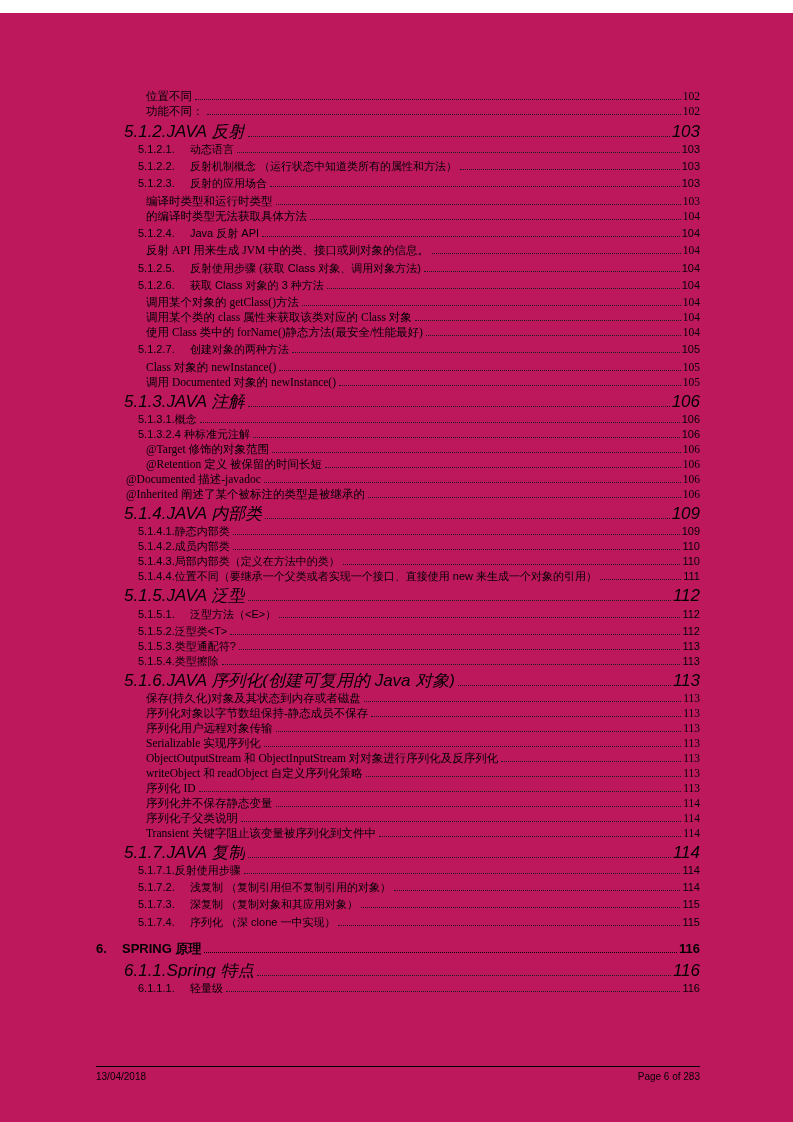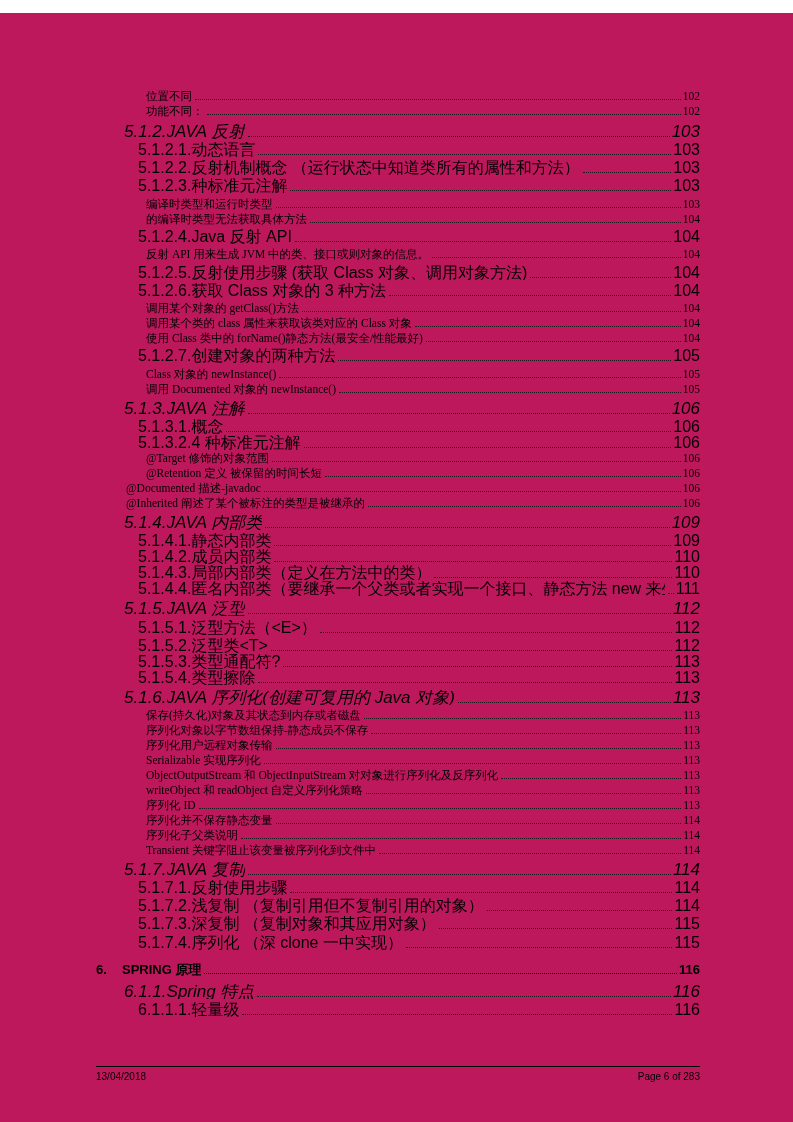--- a/index.html
+++ b/index.html
@@ -12,21 +12,21 @@
   .toc { position:absolute; left:96px; top:76px; width:604px; }
   .row { display:flex; align-items:baseline; line-height:15px; font-size:11.5px; flex-wrap:nowrap; }
   .num { flex:0 0 auto; white-space:nowrap; font-family:"Liberation Sans","DejaVu Sans",sans-serif; }
   .label { flex:0 1 auto; white-space:nowrap; overflow:hidden; }
   .dots { flex:1 1 auto; min-width:6px; border-bottom:1.3px dotted #1a1a1a; margin:0 2px 3px 3px; }
   .pg { flex:0 0 auto; white-space:nowrap; }
 
   .sub  { padding-left:50px; font-family:"Liberation Serif","DejaVu Serif",serif; }
   .sub2 { padding-left:30px; font-family:"Liberation Serif","DejaVu Serif",serif; }
 
-  .subsection { padding-left:42px; font-size:16px; }
+  .subsection { padding-left:42px; font-size:11px; }
   .subsection .num { min-width:34px; }
   .subsection.loose { margin:2.3px 0; }
   .subsection.loose .num { min-width:52px; }
 
   .section { padding-left:28px; margin:4.5px 0 1.5px; font-style:italic; font-size:17px; }
   .section .num { min-width:40px; font-style:italic; }
 
   .chapter { padding-left:0; margin:11px 0 7px; font-weight:bold; font-size:13px; }
   .chapter .num { min-width:26px; }
   .chapter .dots { border-bottom:1.8px dotted #000; margin-bottom:2px; }
@@ -66,21 +66,21 @@
         <span class="pg">103</span>
       </div>
       <div class="row subsection loose">
         <span class="num">5.1.2.2.</span>
         <span class="label">反射机制概念 （运行状态中知道类所有的属性和方法）</span>
         <span class="dots"></span>
         <span class="pg">103</span>
       </div>
       <div class="row subsection loose">
         <span class="num">5.1.2.3.</span>
-        <span class="label">种标准元注解</span>
+        <span class="label">反射的应用场合</span>
         <span class="dots"></span>
         <span class="pg">103</span>
       </div>
       <div class="row sub">
         <span class="label">编译时类型和运行时类型</span>
         <span class="dots"></span>
         <span class="pg">103</span>
       </div>
       <div class="row sub">
         <span class="label">的编译时类型无法获取具体方法</span>
@@ -198,21 +198,21 @@
         <span class="pg">110</span>
       </div>
       <div class="row subsection">
         <span class="num">5.1.4.3.</span>
         <span class="label">局部内部类（定义在方法中的类）</span>
         <span class="dots"></span>
         <span class="pg">110</span>
       </div>
       <div class="row subsection">
         <span class="num">5.1.4.4.</span>
-        <span class="label">匿名内部类（要继承一个父类或者实现一个接口、静态方法 new 来生成一个对象的引用）</span>
+        <span class="label">位置不同（要继承一个父类或者实现一个接口、直接使用 new 来生成一个对象的引用）</span>
         <span class="dots"></span>
         <span class="pg">111</span>
       </div>
       <div class="row section">
         <span class="num">5.1.5.</span>
         <span class="label">JAVA 泛型</span>
         <span class="dots"></span>
         <span class="pg">112</span>
       </div>
       <div class="row subsection loose">

